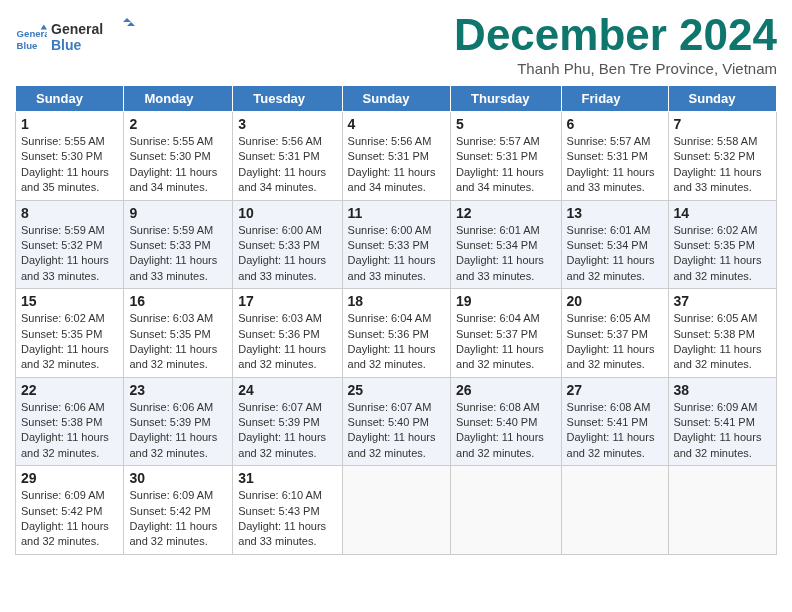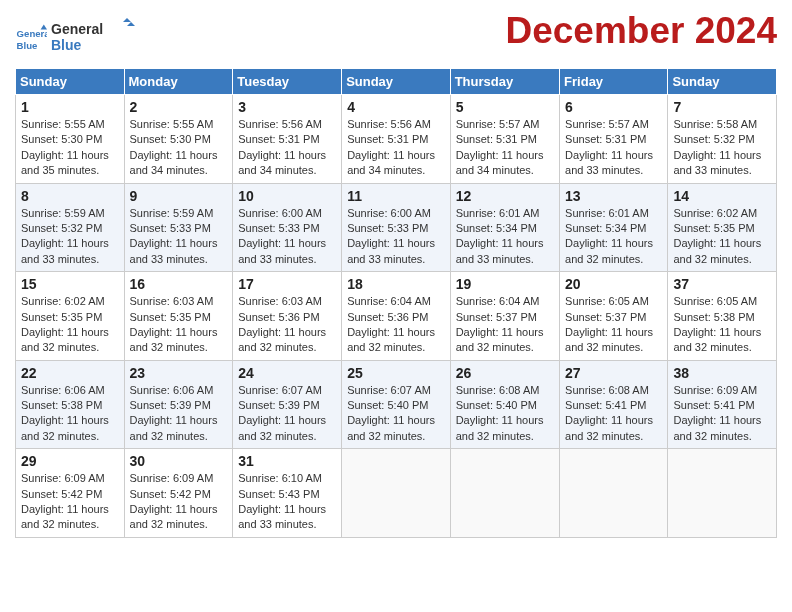--- a/index.html
+++ b/index.html
@@ -23,37 +23,37 @@
     }
     .logo-icon {
       width: 32px;
       height: 32px;
       margin-right: 4px;
     }
     .title-section {
       text-align: right;
     }
     .month-title {
-      font-size: 37px;
+      font-size: 44px;
       font-weight: bold;
-      color: #b91c1c;
+      color: #0f766e;
     }
     .location-title {
       font-size: 15px;
       color: #555;
     }
     .calendar-table {
       width: 100%;
       border-collapse: collapse;
       font-size: 11px;
     }
     .calendar-table th {
       background-color: #3a7abf;
       color: #fff;
-      padding: 5px 4px;
+      padding: 5px 20px;
       text-align: left;
       font-size: 13px;
       font-weight: bold;
       border: 1px solid #fff;
     }
     .calendar-table td {
       vertical-align: top;
       padding: 4px 5px;
       border: 1px solid #ccc;
       width: 113px;
@@ -93,20 +93,21 @@
       <svg width="85" height="38" viewBox="0 0 85 38">
         <text x="0" y="16" font-family="Arial" font-size="14" font-weight="bold" fill="#333">General</text>
         <text x="0" y="32" font-family="Arial" font-size="14" font-weight="bold" fill="#3a7abf">Blue</text>
         <polygon points="72,4 80,4 76,0" fill="#3a7abf"></polygon>
         <polygon points="76,8 84,8 80,4" fill="#3a7abf"></polygon>
       </svg>
     </div>
   </div>
   <div class="title-section">
     <div class="month-title">December 2024</div>
+    <div class="location-title">Thanh Phu, Ben Tre Province, Vietnam</div>
   </div>
 </div>
 
 <table class="calendar-table">
   <thead>
     <tr>
     <th>Sunday</th>
         <th>Monday</th>
         <th>Tuesday</th>
         <th>Sunday</th>

